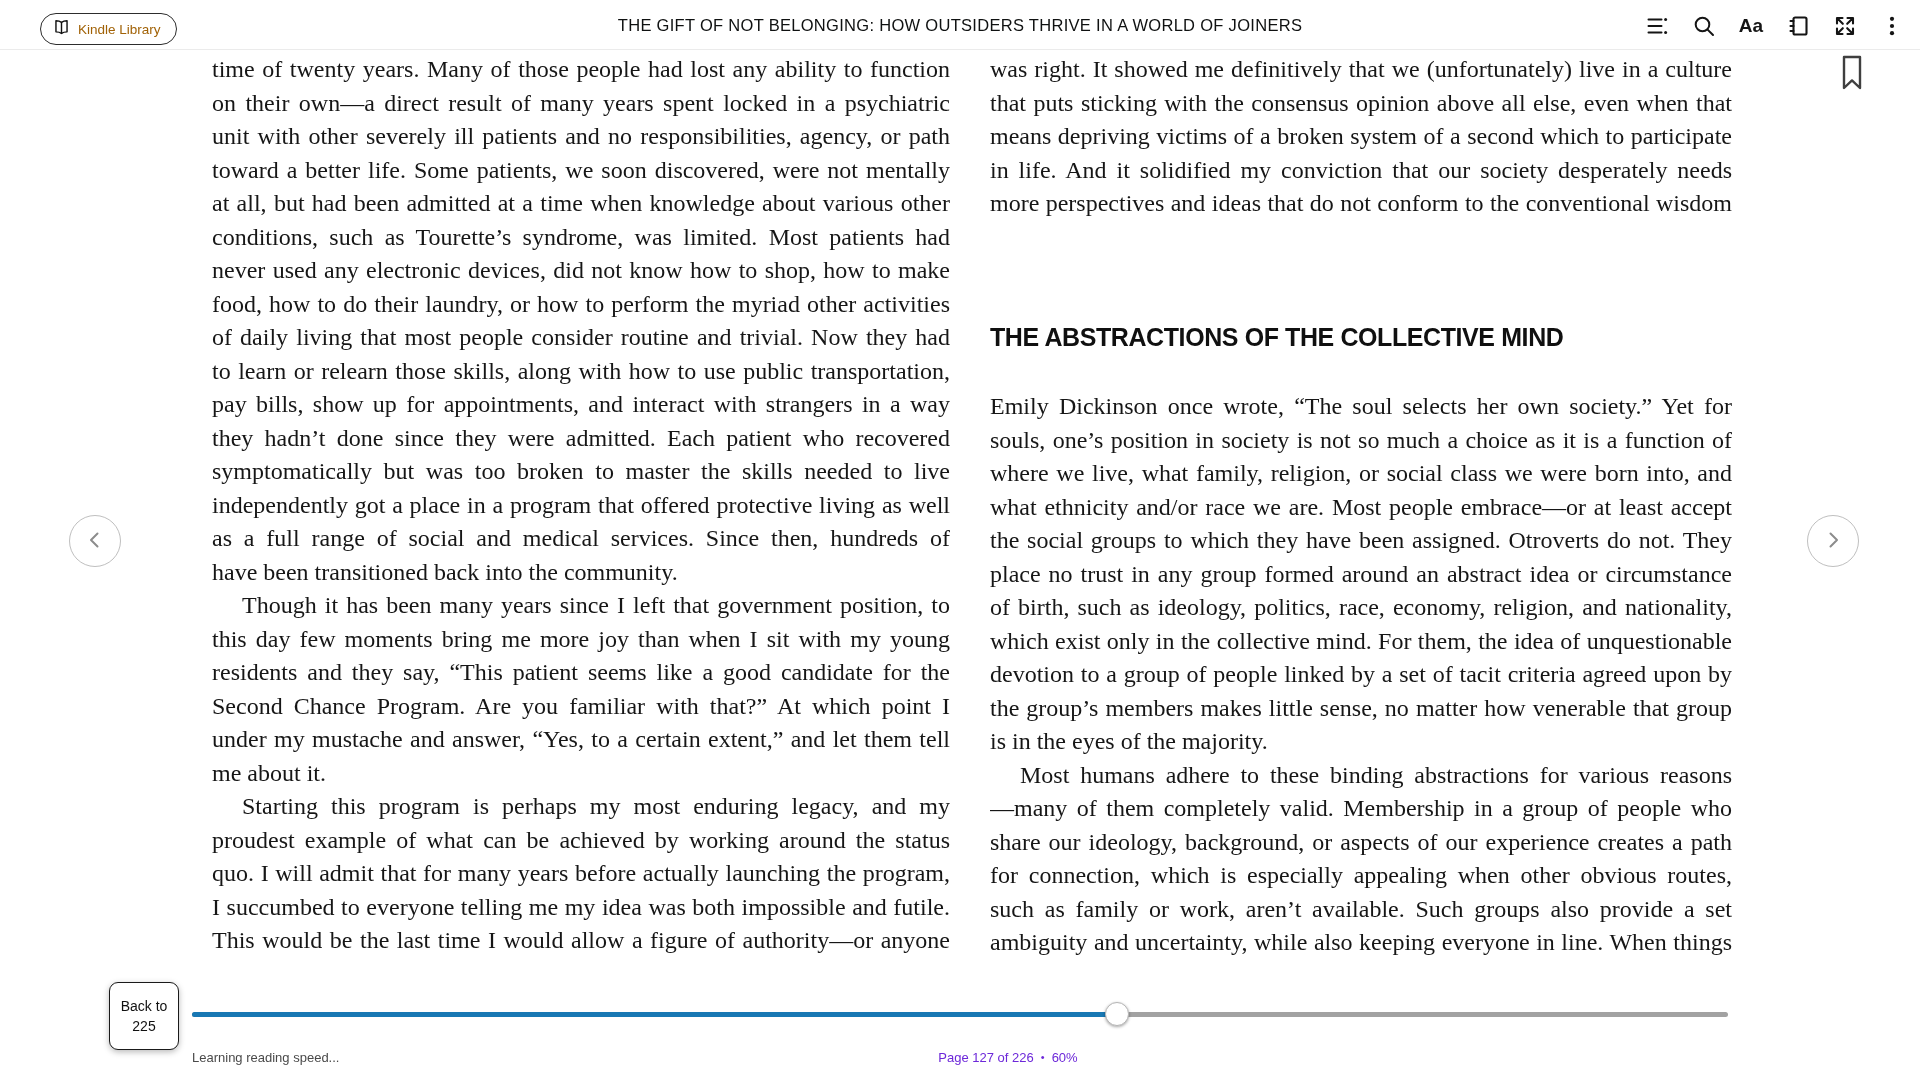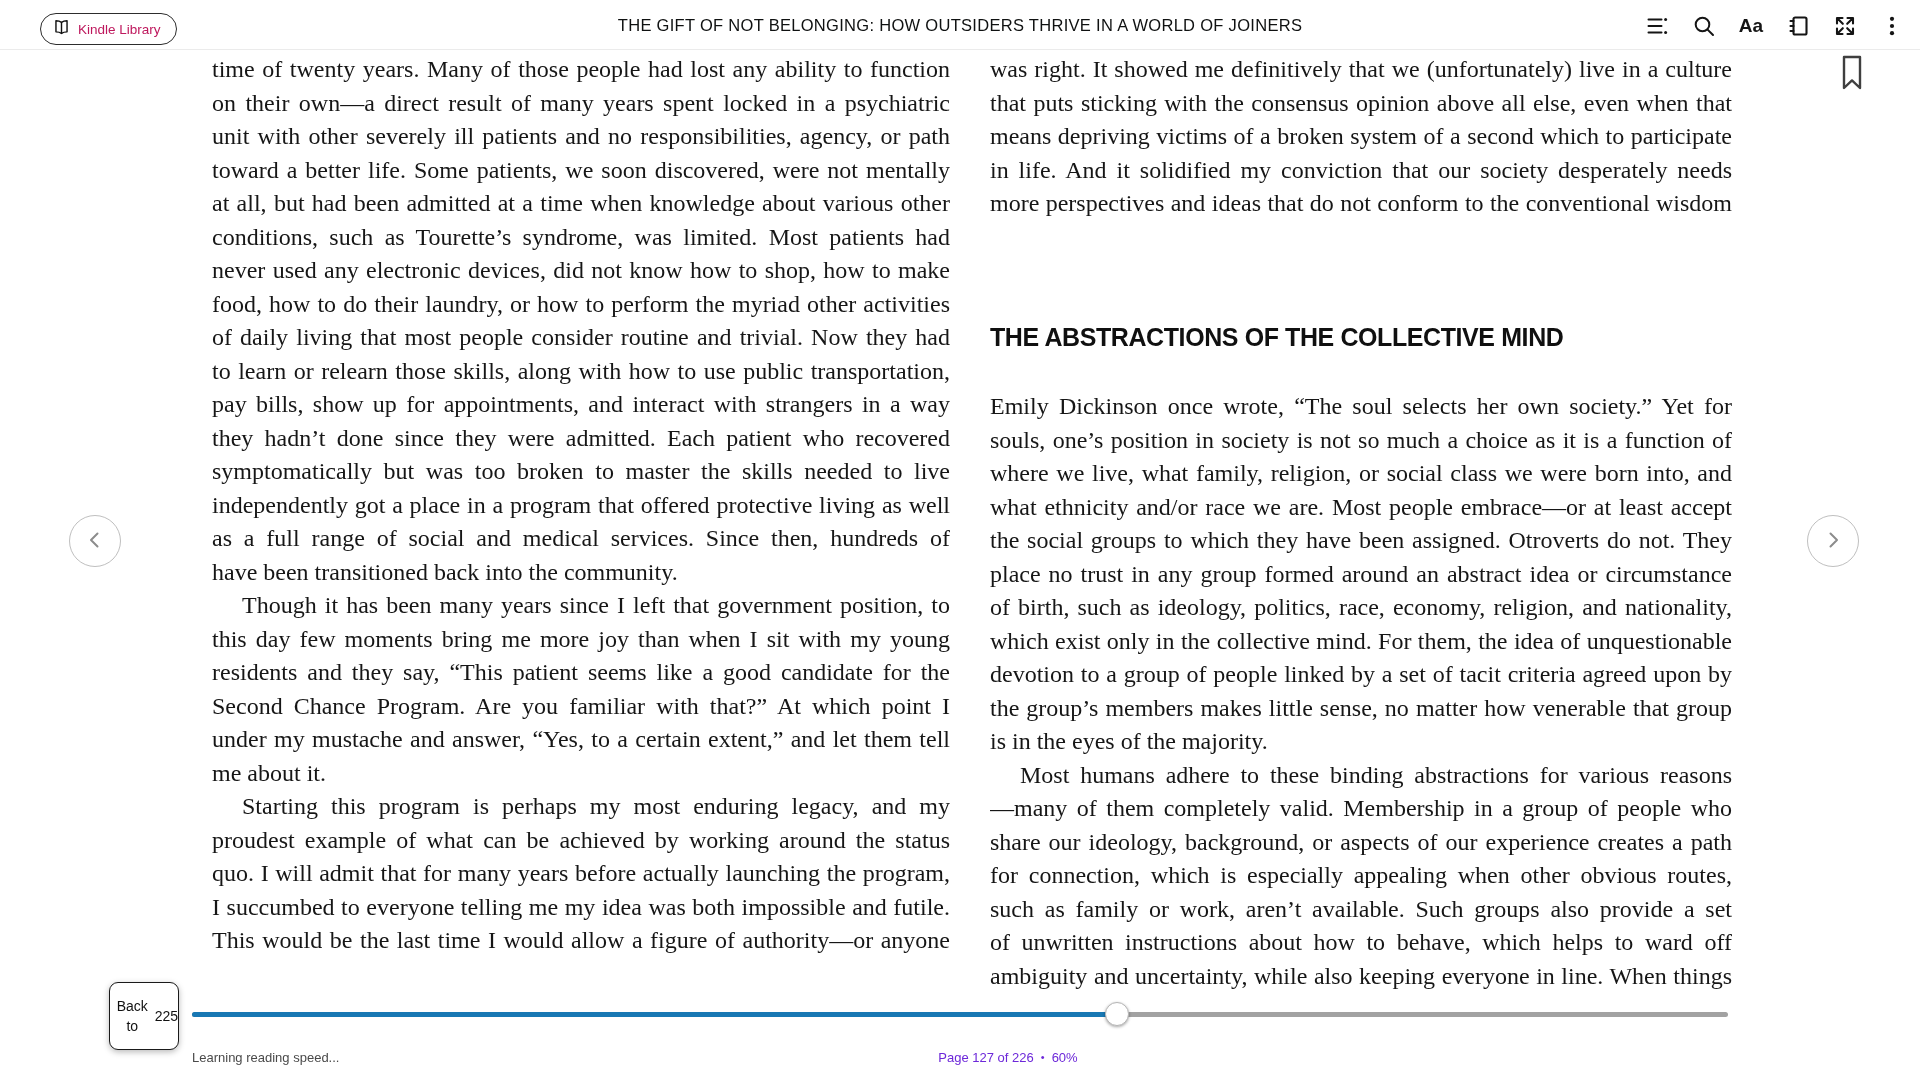--- a/index.html
+++ b/index.html
@@ -6,21 +6,21 @@
   html,body { width:1920px; height:1080px; background:#fff; overflow:hidden;
               font-family:"Liberation Sans", sans-serif; }
   .app { position:relative; width:1920px; height:1080px; background:#fff; }
 
   
   .topbar { position:absolute; left:0; top:0; width:1920px; height:50px;
             background:#fff; border-bottom:1px solid #ebebeb; }
   .lib-btn { position:absolute; left:40px; top:13px; height:32px;
              display:flex; align-items:center; gap:7px; padding:0 15px 0 11px;
              background:#fff; border:1px solid #2d2d2d; border-radius:17px;
-             font-family:"Liberation Sans",sans-serif; font-size:13.5px; color:#be185d; cursor:pointer; }
+             font-family:"Liberation Sans",sans-serif; font-size:13.5px; color:#a16207; cursor:pointer; }
   .book-title { position:absolute; left:50%; top:16px; transform:translateX(-50%);
                 font-size:16.5px; letter-spacing:.3px; color:#0f1111; white-space:nowrap; }
   .toolbar { position:absolute; right:15px; top:13px; display:flex; gap:21px; align-items:flex-start; }
   .icon-btn { width:26px; height:26px; background:none; border:none; padding:0; cursor:pointer;
               display:flex; align-items:center; justify-content:center; color:#151515; }
   .icon-btn svg { display:block; }
   .aa-label { font-size:19px; font-weight:600; color:#151515; }
 
   
   .bookmark { position:absolute; left:1840px; top:55px; width:24px; height:36px;
@@ -44,21 +44,21 @@
   .nav-btn { position:absolute; top:515px; width:52px; height:52px; border-radius:50%;
              background:#fff; border:1px solid #bfbfbf; cursor:pointer;
              display:flex; align-items:center; justify-content:center; color:#8c8c8c; }
   .nav-prev { left:69px; }
   .nav-next { left:1807px; }
 
   
   .back-btn { position:absolute; left:109px; top:982px; width:70px; height:68px;
               background:#fff; border:1.2px solid #1a1a1a; border-radius:9px;
               box-shadow:0 2px 6px rgba(0,0,0,.28); cursor:pointer;
-              display:flex; flex-direction:row; align-items:center; justify-content:center;
+              display:flex; flex-direction:column; align-items:center; justify-content:center;
               font-size:14px; line-height:20px; color:#111; font-family:"Liberation Sans",sans-serif; }
   .track { position:absolute; left:192px; top:1012px; width:1536px; height:5px;
            background:#a2a2a2; border-radius:3px; cursor:pointer; }
   .fill  { position:absolute; left:0; top:0; height:5px; background:#1878b4; border-radius:3px 0 0 3px; }
   .thumb { position:absolute; top:-10px; width:24px; height:24px; border-radius:50%;
            background:#fff; border:1px solid #b5b5b5; box-shadow:0 1px 3px rgba(0,0,0,.35); cursor:grab; }
   .status-text { position:absolute; left:192px; top:1050px; font-size:13px; color:#4a4a4a; }
   .page-info { position:absolute; left:50%; top:1050px; transform:translateX(-50%);
                font-size:13px; color:#6d28d9; white-space:nowrap;margin-left:48px; }
   .page-info .dot { display:inline-block; margin:0 7px; font-size:11px; vertical-align:1px; }
@@ -179,21 +179,20 @@
         <div class="line">of birth, such as ideology, politics, race, economy, religion, and nationality,</div>
         <div class="line">which exist only in the collective mind. For them, the idea of unquestionable</div>
         <div class="line">devotion to a group of people linked by a set of tacit criteria agreed upon by</div>
         <div class="line">the group’s members makes little sense, no matter how venerable that group</div>
         <div class="line para-end">is in the eyes of the majority.</div>
         <div class="line indent">Most humans adhere to these binding abstractions for various reasons</div>
         <div class="line">—many of them completely valid. Membership in a group of people who</div>
         <div class="line">share our ideology, background, or aspects of our experience creates a path</div>
         <div class="line">for connection, which is especially appealing when other obvious routes,</div>
         <div class="line">such as family or work, aren’t available. Such groups also provide a set</div>
-        <div class="line">of unwritten instructions about how to behave, which helps to ward off</div>
         <div class="line">ambiguity and uncertainty, while also keeping everyone in line. When things</div>
       </div>
   </main>
 
   <button class="nav-btn nav-prev">
     <span>
       <svg width="20" height="20" viewBox="0 0 20 20" fill="none" stroke="#8c8c8c" stroke-width="2" stroke-linecap="round" stroke-linejoin="round">
         <path d="M12.5 3.5L6 10l6.5 6.5"></path>
       </svg>
     </span>

